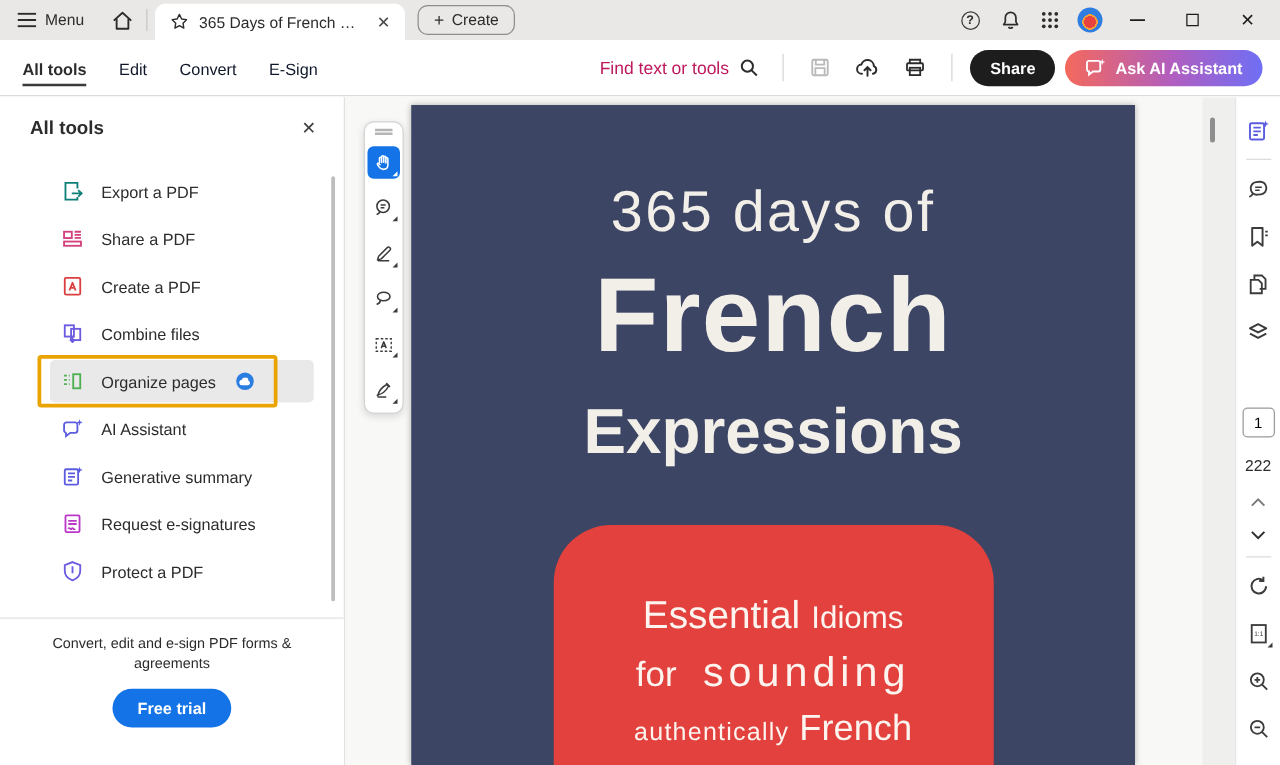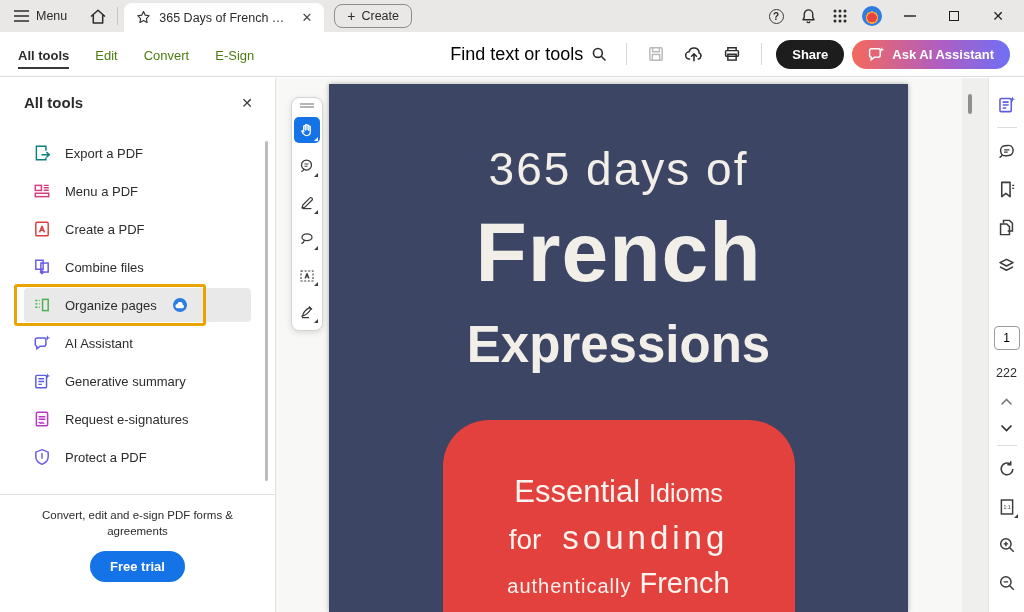--- a/index.html
+++ b/index.html
@@ -21,42 +21,42 @@
   .tb-right { margin-left:auto; display:flex; align-items:center; gap:4px; padding-right:6px; }
   .tb-iconbtn { width:28px; height:28px; display:flex; align-items:center; justify-content:center; cursor:pointer; }
   .qcircle { width:15px; height:15px; border:1.4px solid #3b3b3b; border-radius:50%; font-size:10px; font-weight:bold; display:flex; align-items:center; justify-content:center; }
   .avatar { width:20px; height:20px; border-radius:50%; background:radial-gradient(circle at 50% 58%, #e8433f 0 30%, #f5a03c 31% 40%, #2f7de1 41% 100%); }
   .win-btn { width:40px; height:30px; display:flex; align-items:center; justify-content:center; cursor:pointer; font-size:14px; color:#1d1d1d; }
   .win-max-glyph { width:10px; height:10px; border:1.3px solid #1d1d1d; }
 
   
   .toolbar { position:absolute; top:32px; left:0; width:1024px; height:45px; background:#fff; border-bottom:1px solid #dcdcdc; display:flex; align-items:center; }
   .nav-tabs { display:flex; align-items:center; gap:26px; padding-left:18px; }
-  .nav-tab { font-size:13px; color:#4d7c0f; cursor:pointer; padding:13px 0 11px; position:relative; }
+  .nav-tab { font-size:13px; color:#0f172a; cursor:pointer; padding:13px 0 11px; position:relative; }
   .nav-tab.active { color:#2c2c2c; font-weight:700; }
   .nav-tab.active::after { content:""; position:absolute; left:0; right:0; bottom:5px; height:2px; background:#3b3b3b; }
   .toolbar-right { margin-left:auto; display:flex; align-items:center; gap:8px; padding-right:14px; }
   .find-box { display:flex; align-items:center; gap:8px; cursor:pointer; padding-right:4px; }
-  .find-label { font-size:18px; color:#000000; }
+  .find-label { font-size:14px; color:#be185d; }
   .tool-sep { width:1px; height:22px; background:#d6d6d6; margin:0 6px; }
   .tool-iconbtn { width:30px; height:30px; display:flex; align-items:center; justify-content:center; border-radius:4px; cursor:pointer; }
   .tool-iconbtn.disabled { cursor:default; }
   .pill { height:29px; border-radius:15px; display:flex; align-items:center; gap:7px; font-size:13px; font-weight:700; color:#fff; padding:12px 16px; cursor:pointer; border:none; }
   .share-btn { background:#1d1d1d; }
   .ai-btn { background:linear-gradient(90deg,#f4695c 0%,#b05ec0 55%,#6f6ff5 100%); }
 
   
   .content { position:absolute; top:78px; left:0; width:1024px; height:534px; background:#f7f7f6; }
 
   
   .sidebar { position:absolute; left:0; top:0; width:276px; height:534px; background:#fff; border-right:1px solid #e4e2e0; }
   .sb-header { display:flex; align-items:center; justify-content:space-between; padding:16px 22px 0 24px; }
   .sb-title { font-size:15px; font-weight:700; }
   .sb-close { font-size:14px; color:#3b3b3b; cursor:pointer; }
-  .sb-items { position:absolute; top:56px; left:0; right:0; height:360px; overflow:hidden; }
+  .sb-items { position:absolute; top:56px; left:16px; right:0; height:360px; overflow:hidden; }
   .sb-item { position:relative; height:38px; display:flex; align-items:center; gap:14px; padding-left:33px; cursor:pointer; }
   .sb-item-bg { position:absolute; left:24px; right:24px; top:2px; bottom:2px; background:#e9e9e9; border-radius:4px; z-index:0; }
   .sb-ic { width:18px; height:18px; z-index:1; }
   .sb-label { font-size:13px; z-index:1; }
   .badge { width:14px; height:14px; border-radius:50%; background:#2a7de1; display:flex; align-items:center; justify-content:center; z-index:1; margin-left:2px; }
   .orange-box { position:absolute; left:14px; top:-2px; width:192px; height:42px; border:3px solid #e9a400; border-radius:3px; z-index:2; pointer-events:none; }
   .sb-scrollthumb { position:absolute; right:7px; top:63px; width:3px; height:340px; background:#bdbdbd; border-radius:2px; }
   .sb-footer { position:absolute; left:0; right:0; bottom:0; height:118px; background:#fff; border-top:1px solid #e4e2e0; text-align:center; }
   .sb-footer-text { font-size:11.5px; line-height:1.4; padding:12px 40px 0; }
   .free-trial { margin-top:12px; background:#1473e6; color:#fff; font-size:13px; font-weight:700; border:none; border-radius:16px; padding:8px 20px; cursor:pointer; }
@@ -235,21 +235,21 @@
       <div class="sb-item">
         <span class="sb-ic" style="color: rgb(211, 63, 125);">
             <svg width="18" height="18" viewBox="0 0 16 16">
               <g fill="none" stroke="currentColor" stroke-width="1.3">
                 <rect x="2" y="3" width="5.5" height="4.5"></rect>
                 <rect x="2" y="10" width="12" height="3"></rect>
                 <path d="M9.5 3H14M9.5 5.2H14M9.5 7.4H14"></path>
               </g>
             </svg>
           </span>
-        <span class="sb-label">Menu a PDF</span>
+        <span class="sb-label">Share a PDF</span>
       </div>
       <div class="sb-item">
         <span class="sb-ic" style="color: rgb(219, 62, 62);">
             <svg width="18" height="18" viewBox="0 0 16 16">
               <g fill="none" stroke="currentColor" stroke-width="1.3">
                 <rect x="2.5" y="2" width="11" height="12" rx="1"></rect>
                 <path d="M5.8 11 8 5.5 10.2 11M6.6 9.2h2.8" stroke-linejoin="round"></path>
               </g>
             </svg>
           </span>

